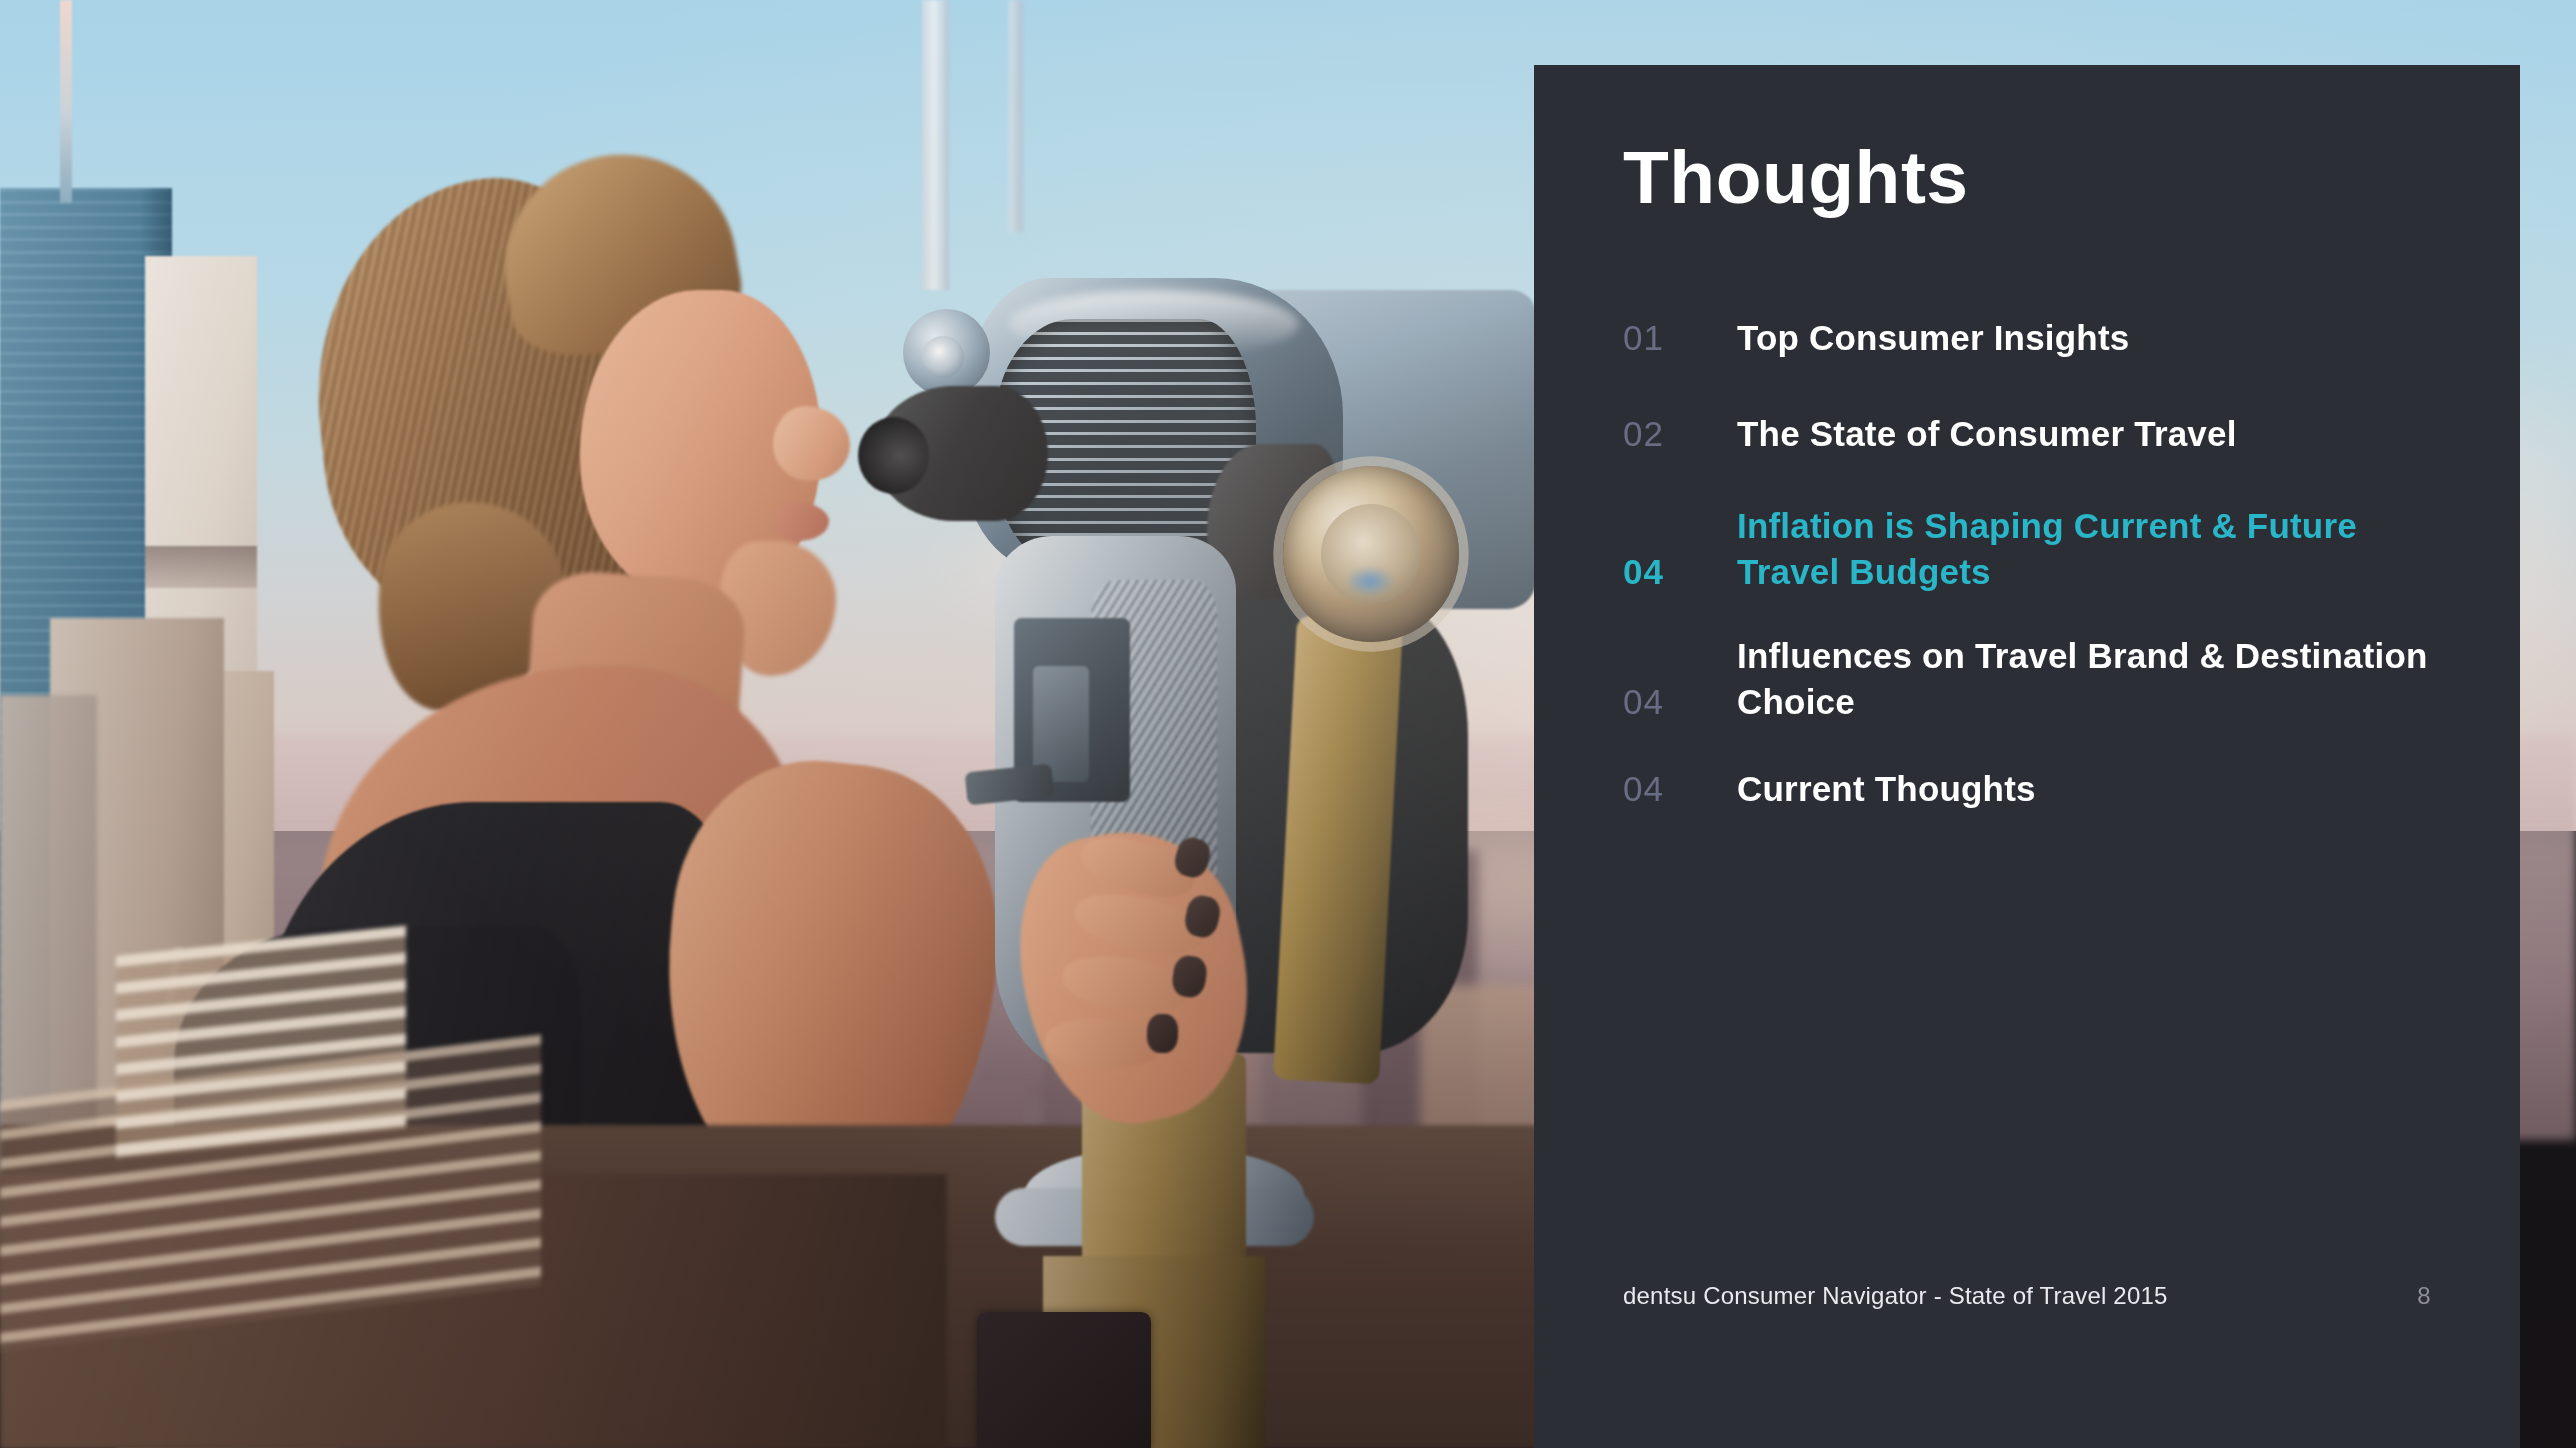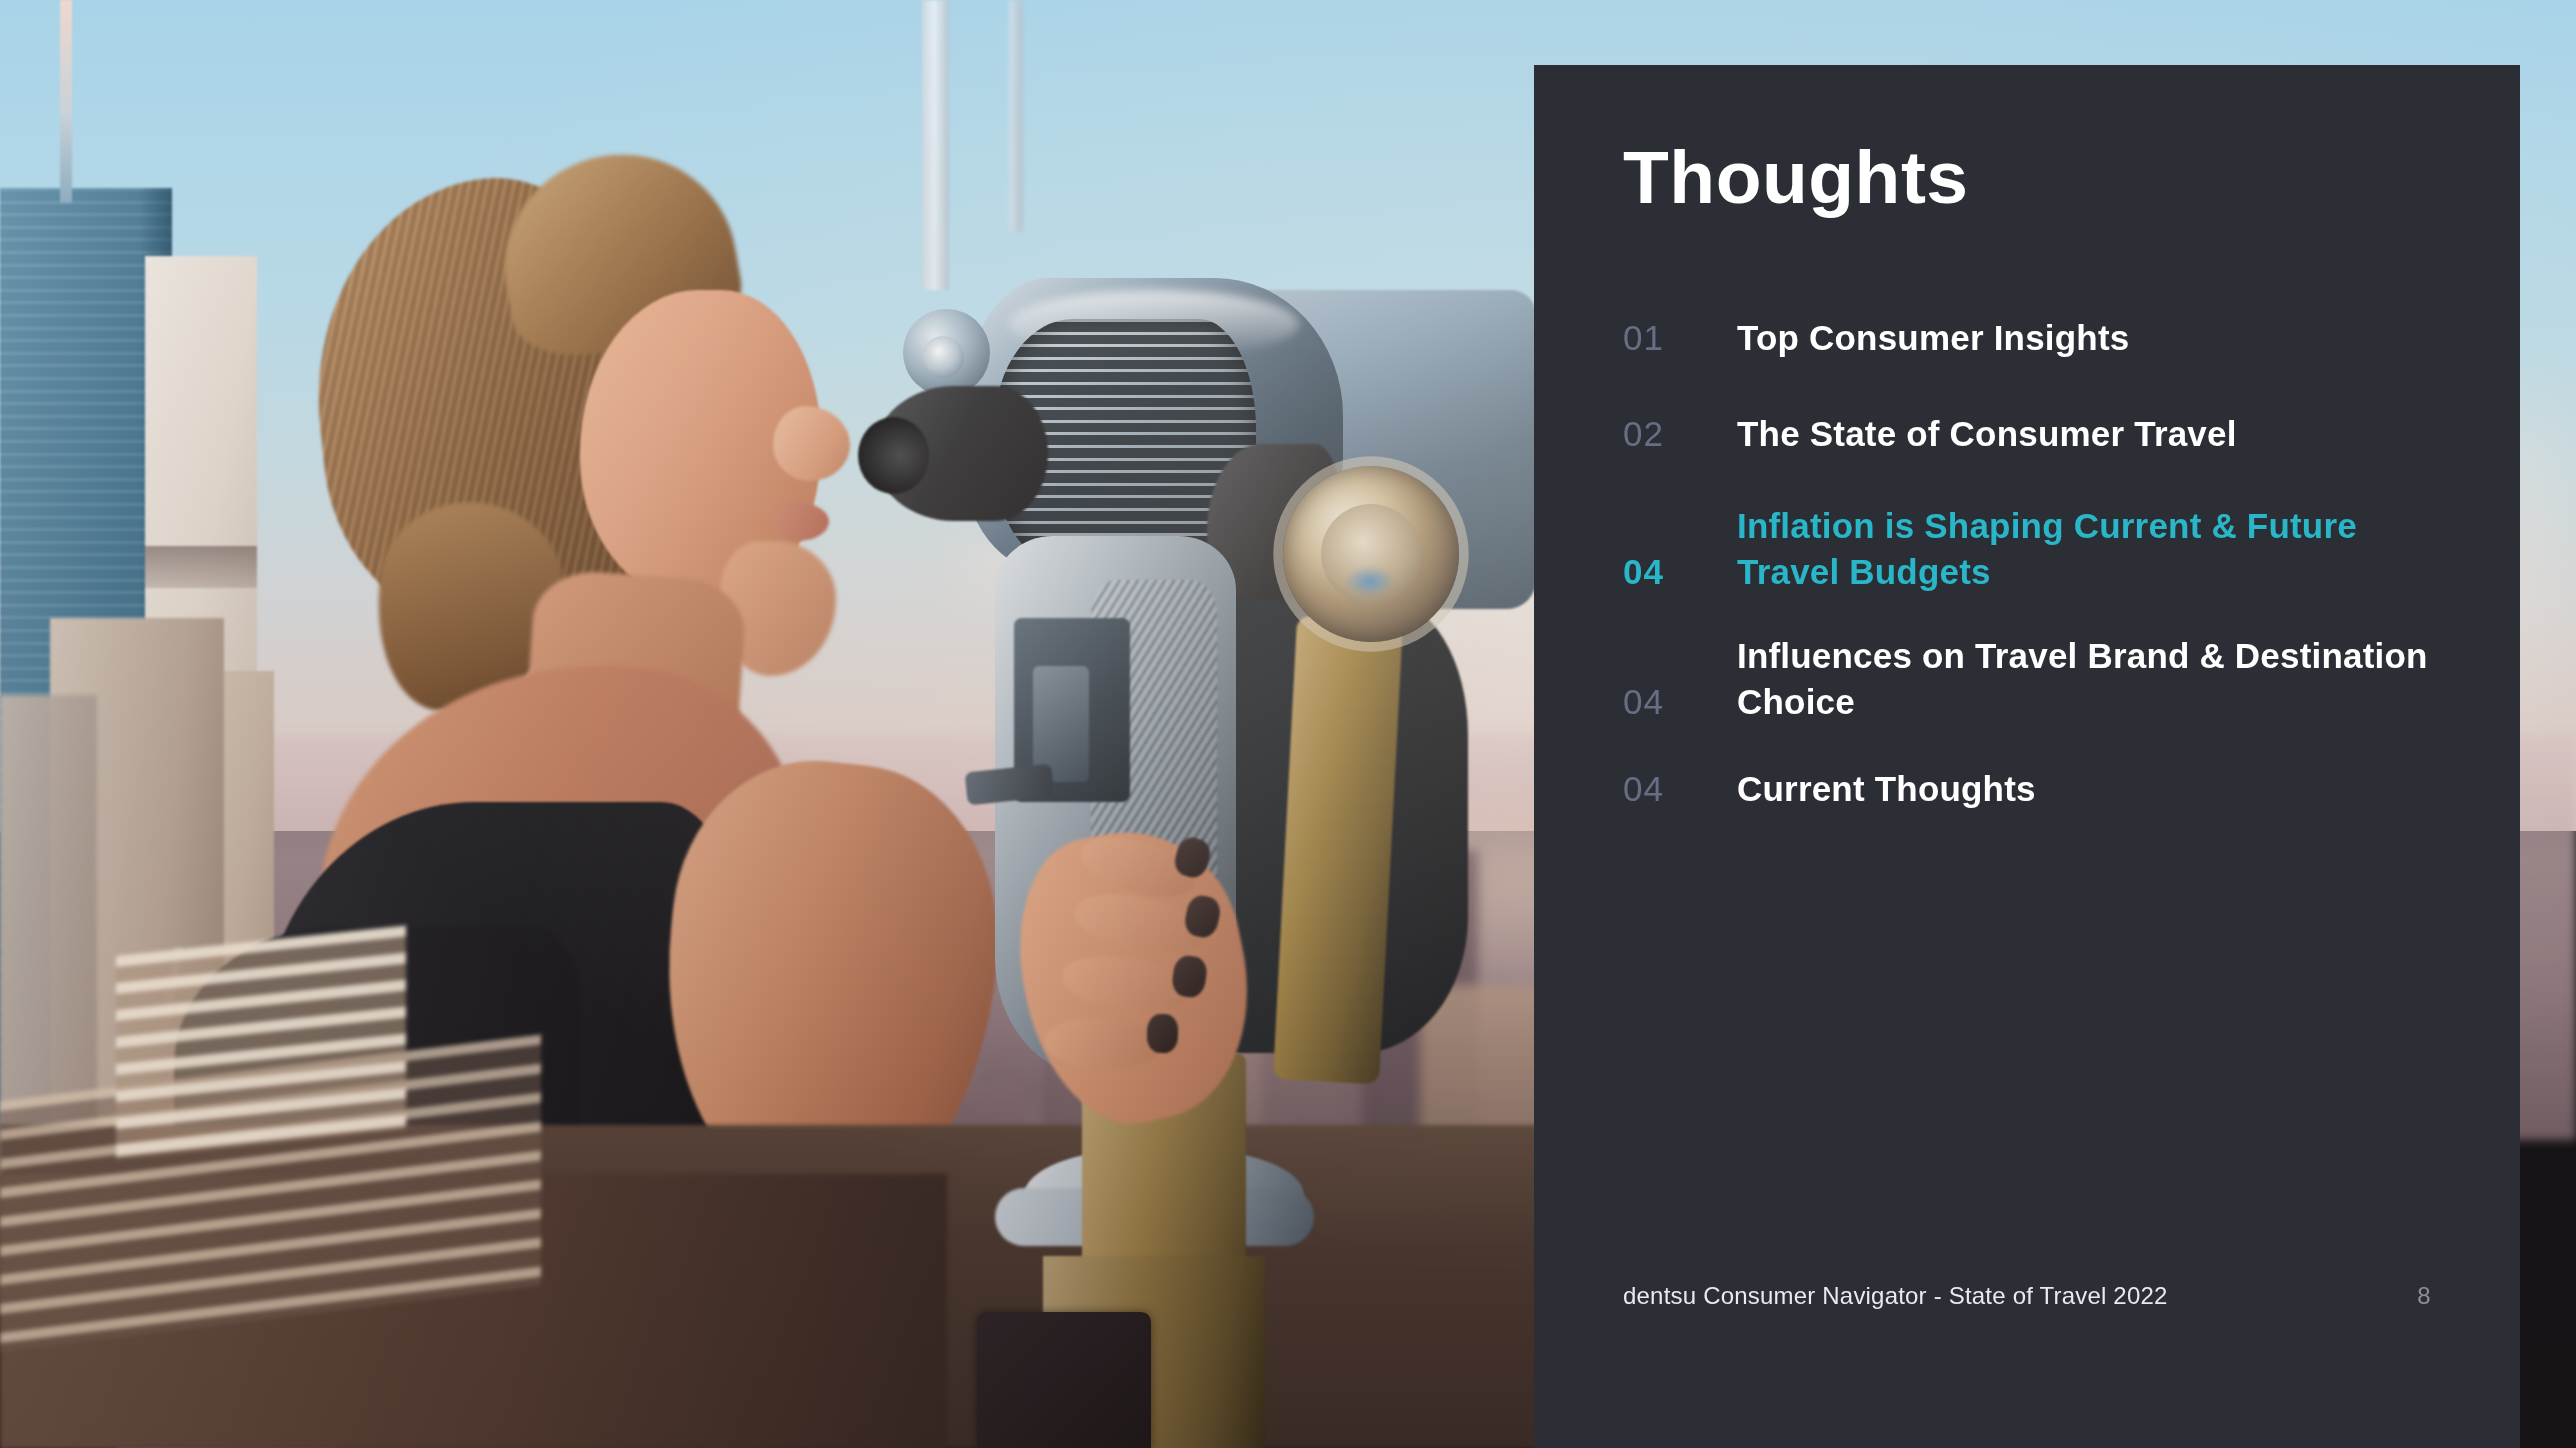--- a/index.html
+++ b/index.html
@@ -607,19 +607,19 @@
       </div>
 
       <div class="toc-row">
         <div class="toc-num">04</div>
         <div class="toc-label">Current Thoughts</div>
       </div>
 
     </div>
 
     <div class="footer">
-      <div class="footer-text">dentsu Consumer Navigator -  State of Travel 2022</div>
+      <div class="footer-text">dentsu Consumer Navigator -  State of Travel 2015</div>
       <div class="footer-page">8</div>
     </div>
 
   </div>
 </div>
 
 
 </body></html>

